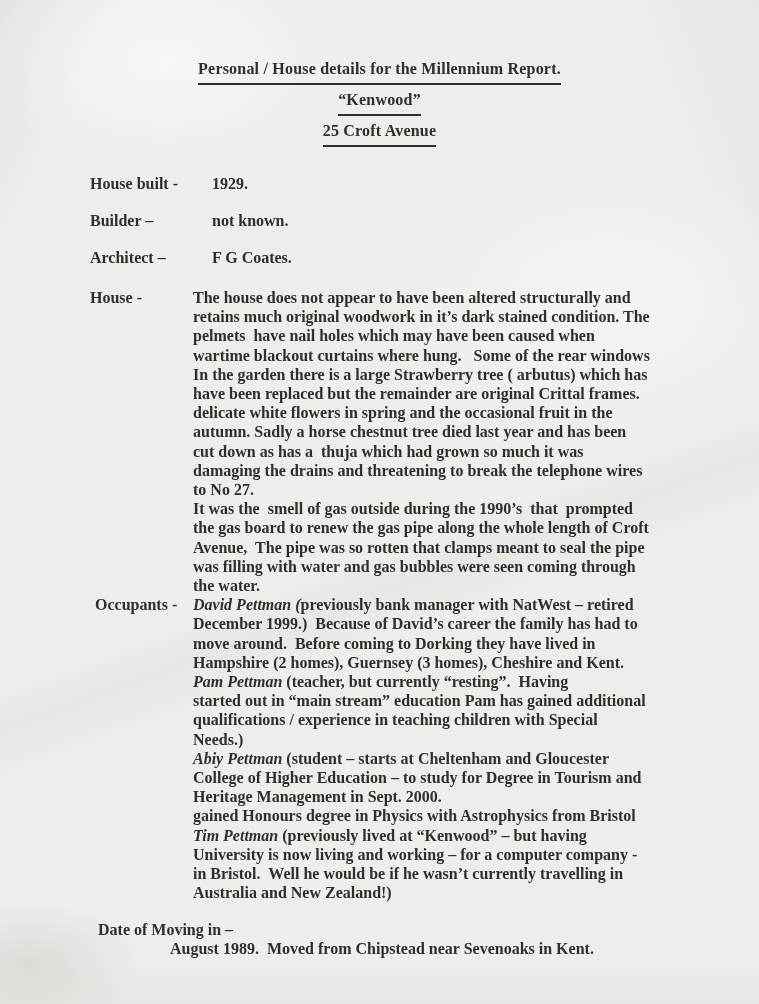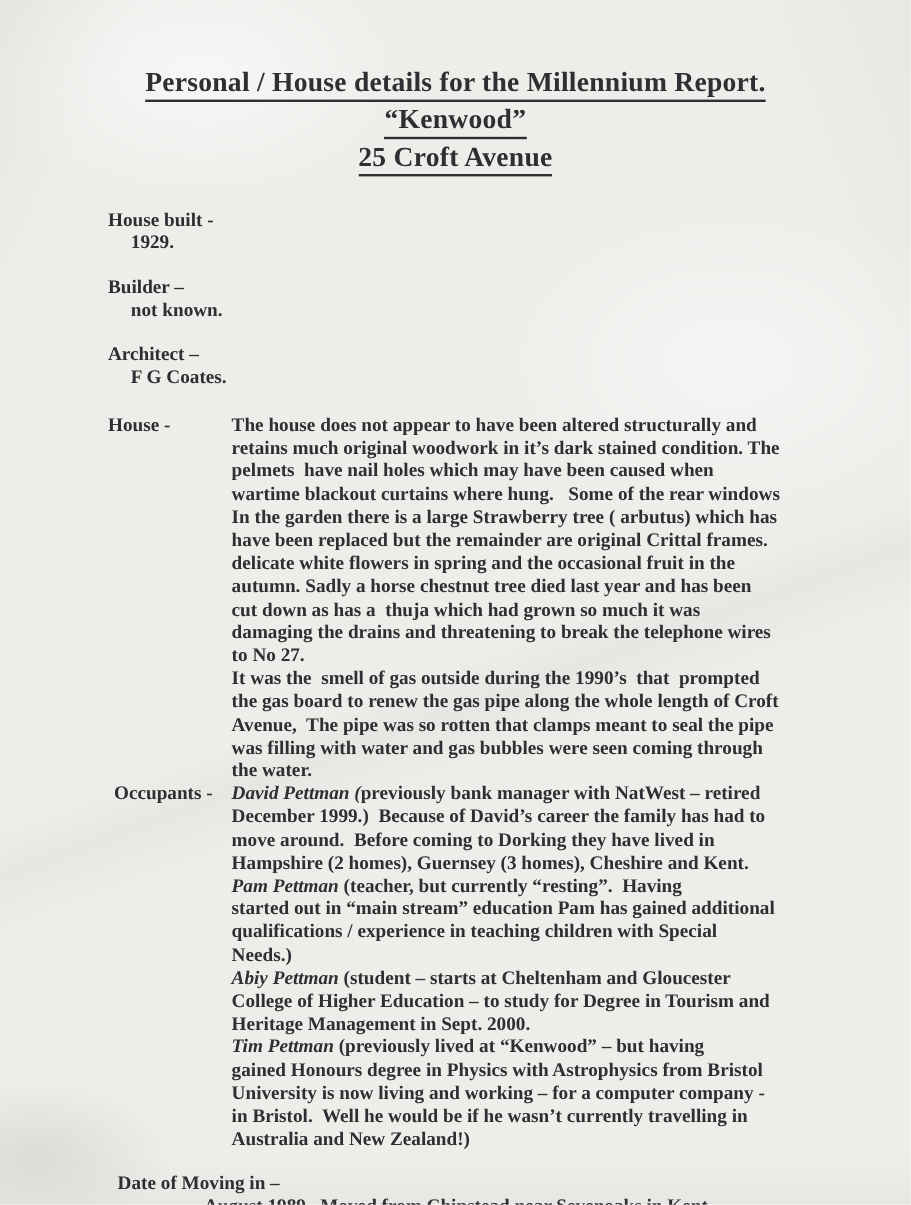--- a/index.html
+++ b/index.html
@@ -17,24 +17,24 @@
     background-color:#edeeea;
     background-image:
       radial-gradient(ellipse 260px 160px at 22% 6%, rgba(255,255,255,0.55), transparent 70%),
       radial-gradient(ellipse 300px 200px at 80% 30%, rgba(255,255,255,0.45), transparent 70%),
       radial-gradient(ellipse 160px 90px at 4% 96%, rgba(203,205,198,0.55), transparent 70%),
       linear-gradient(115deg, rgba(208,210,203,0.30) 0%, transparent 10%),
       linear-gradient(250deg, rgba(208,210,203,0.22) 0%, transparent 12%),
       linear-gradient(160deg, transparent 54%, rgba(205,207,200,0.22) 57%, transparent 61%),
       linear-gradient(0deg, rgba(210,212,205,0.25) 0%, transparent 4%);
   }
-  .title-block { text-align:center; font-size:23px; line-height:29px; letter-spacing:0.2px; }
+  .title-block { text-align:center; font-size:16px; line-height:29px; letter-spacing:0.2px; }
   .u { display:inline-block; border-bottom:2px solid currentColor; }
   .fields { margin:27px 0 0 90px; font-size:16px; }
-  .frow { display:flex; line-height:19px; margin-bottom:18px;flex-direction:column; }
+  .frow { display:flex; line-height:19px; margin-bottom:18px; }
   .flabel { width:103px; flex:none; white-space:pre; }
   .fvalue { white-space:pre;margin-left:19px; }
   .section { display:flex; margin-left:90px; font-size:16px; line-height:19.2px; }
   .section-house { margin-top:21px; }
   .label { width:103px; flex:none; white-space:pre; box-sizing:border-box; }
   .section-occupants .label { padding-left:5px; }
   .lines { flex:1; }
   .tline { white-space:pre; }
   .it { font-style:italic; }
   .moving { margin:17px 0 0 98px; font-size:16px; line-height:19.2px; }
@@ -95,22 +95,22 @@
         <div class="tline">December 1999.)  Because of David’s career the family has had to</div>
         <div class="tline">move around.  Before coming to Dorking they have lived in</div>
         <div class="tline">Hampshire (2 homes), Guernsey (3 homes), Cheshire and Kent.</div>
         <div class="tline"><span class="it">Pam Pettman</span> (teacher, but currently “resting”.  Having</div>
         <div class="tline">started out in “main stream” education Pam has gained additional</div>
         <div class="tline">qualifications / experience in teaching children with Special</div>
         <div class="tline">Needs.)</div>
         <div class="tline"><span class="it">Abiy Pettman</span> (student – starts at Cheltenham and Gloucester</div>
         <div class="tline">College of Higher Education – to study for Degree in Tourism and</div>
         <div class="tline">Heritage Management in Sept. 2000.</div>
+        <div class="tline">gained Honours degree in Physics with Astrophysics from Bristol</div>
         <div class="tline"><span class="it">Tim Pettman</span> (previously lived at “Kenwood” – but having</div>
-        <div class="tline">gained Honours degree in Physics with Astrophysics from Bristol</div>
         <div class="tline">University is now living and working – for a computer company -</div>
         <div class="tline">in Bristol.  Well he would be if he wasn’t currently travelling in</div>
         <div class="tline">Australia and New Zealand!)</div>
       </div>
   </section>
 
   <section class="moving">
     <div>Date of Moving in –</div>
     <div class="moving-value">August 1989.  Moved from Chipstead near Sevenoaks in Kent.</div>
   </section>

